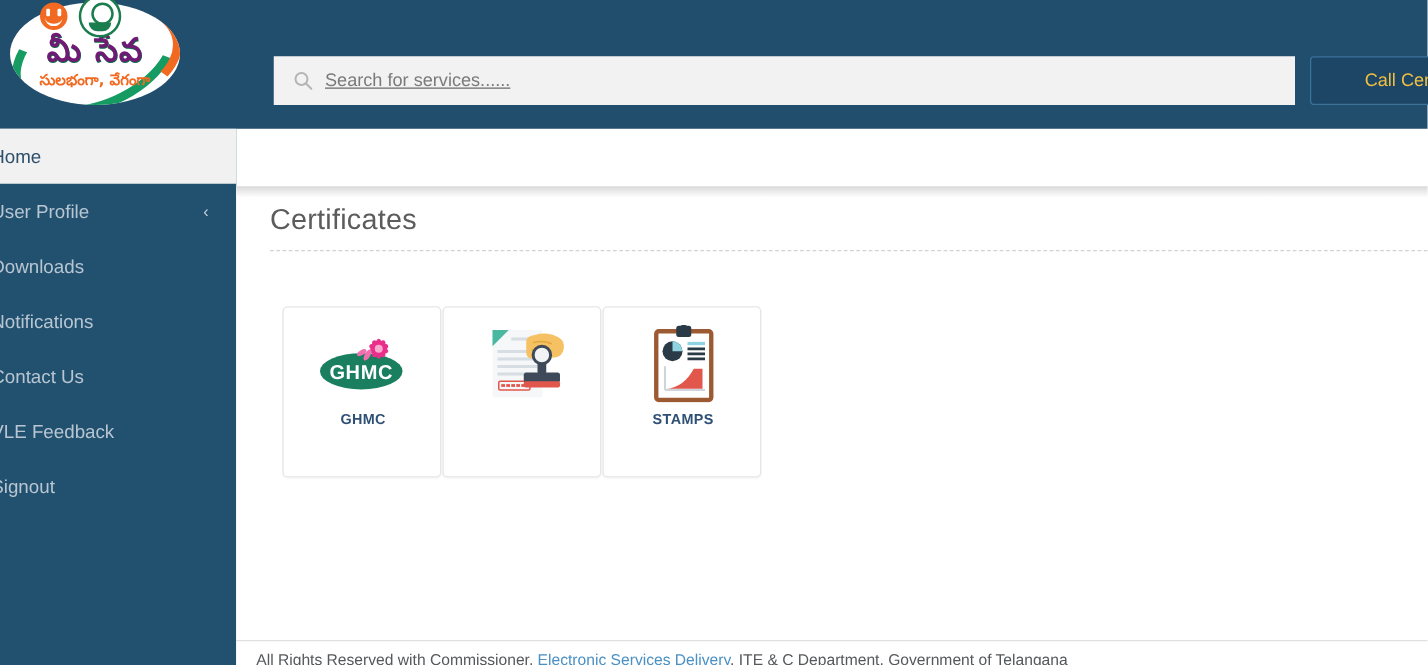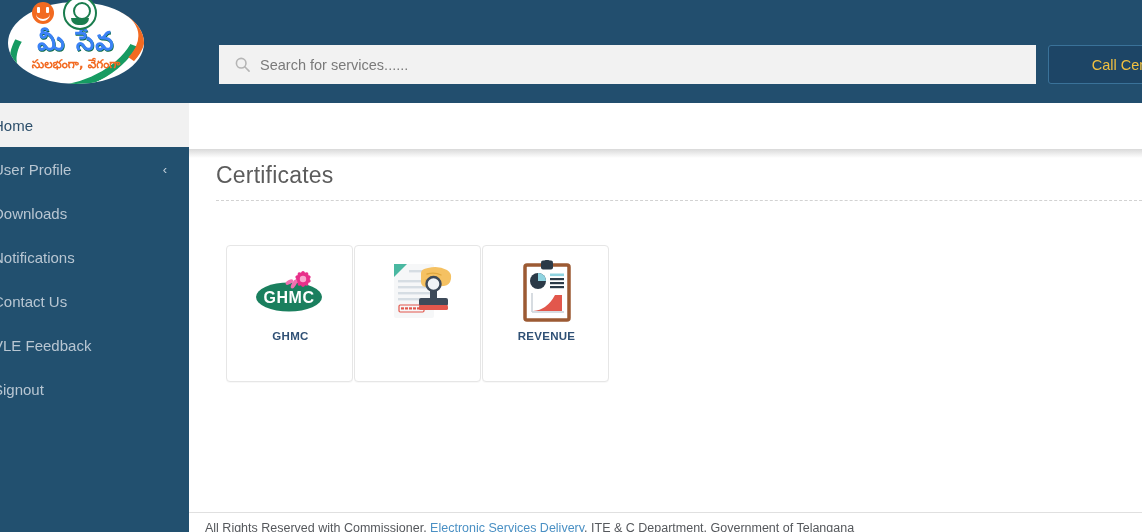--- a/index.html
+++ b/index.html
@@ -44,21 +44,21 @@
     border-radius: 50%;
     border: 7px solid transparent;
     border-right-color: #f26a21;
     transform: rotate(-10deg);
   }
   #logo-main-text {
     position: absolute; left: 0; top: 26px;
     width: 136px; text-align: center;
     font-family: "DejaVu Sans", sans-serif;
     font-size: 26px; font-weight: bold;
-    color: #3b82f6;
+    color: #701a75;
     letter-spacing: 1px;
     line-height: 1;
     text-shadow: 0.5px 0.5px 0 #0b6b42;
   }
   #logo-sub-text {
     position: absolute; left: 0; top: 56px;
     width: 136px; text-align: center;
     font-family: "DejaVu Sans", sans-serif;
     font-size: 12px; font-weight: bold;
     color: #f26a21;
@@ -119,20 +119,21 @@
     width: 15px; height: 15px;
     flex: none;
   }
   #search-input {
     flex: 1; border: none; outline: none; background: transparent;
     font-family: "Liberation Sans", sans-serif;
     font-size: 14.5px;
     color: #6b6b6b;
     height: 100%;
     padding-right: 12px;
+    text-decoration: underline;
   }
   #search-input::placeholder { color: #7a7a7a; opacity: 1; }
 
   
   #call-center-btn {
     position: absolute; left: 1048px; top: 45px;
     width: 160px; height: 39px;
     background: #1d4566;
     border: 1px solid #3a7299;
     border-radius: 3px;
@@ -382,21 +383,21 @@
             <rect x="30" y="18" width="14" height="2.2"></rect>
             <rect x="30" y="22" width="14" height="2.2"></rect>
             <rect x="30" y="26" width="14" height="2.2"></rect>
           </g>
 
           <line x1="12" y1="33" x2="12" y2="52" stroke="#cdd4da" stroke-width="1.6"></line>
           <line x1="12" y1="52" x2="44" y2="52" stroke="#cdd4da" stroke-width="1.6"></line>
           <path d="M13 51 q14 -1 22 -16 l7 0 l0 16 z" fill="#e2574c"></path>
         </svg>
       </div>
-      <div class="card-label">REVENUE</div>
+      <div class="card-label">STAMPS</div>
     </div>
 
   </div>
 </div>
 
 <div id="footer-divider"></div>
 <div id="footer-text"><span>All Rights Reserved with Commissioner,</span>
   <a href="#">Electronic Services Delivery</a><span>, ITE &amp; C Department, Government of Telangana</span></div>
 
 </body></html>

